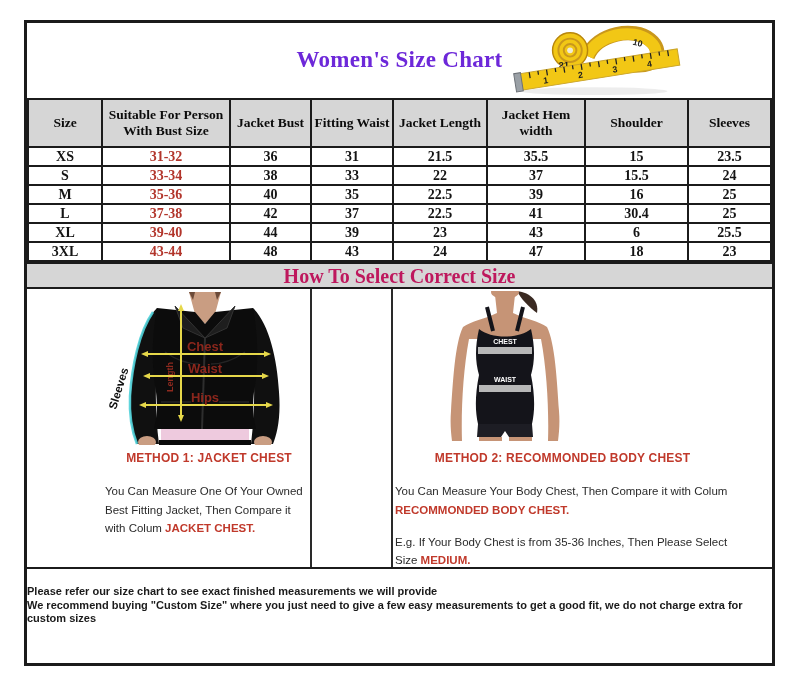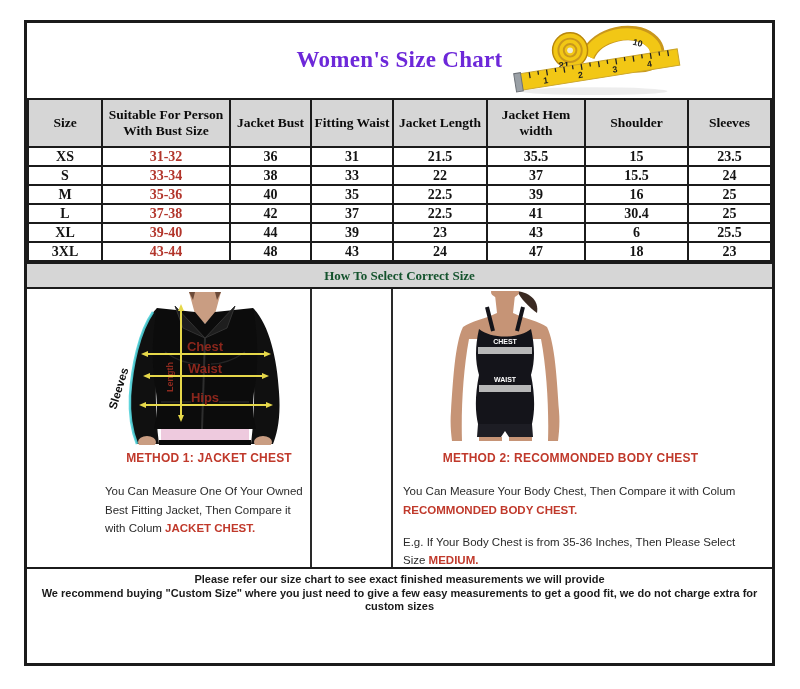--- a/index.html
+++ b/index.html
@@ -36,39 +36,39 @@
     border:2px solid var(--border-dark);
     font-family:"Liberation Serif",serif;font-weight:bold;font-size:14px;
     text-align:center;height:19px;padding:0;color:#141414;
   }
   .size-table td.red{color:var(--accent-red);}
   
   .section-bar{
     height:27px;background:var(--header-gray);
     border-top:2px solid var(--border-dark);border-bottom:2px solid var(--border-dark);
     text-align:center;font-family:"Liberation Serif",serif;font-weight:bold;
-    font-size:13px;line-height:24px;color:#14532d;
+    font-size:20px;line-height:24px;color:#be185d;
   }
   
   .howto{display:grid;grid-template-columns:283px 83px 1fr;height:278px;width:100%;}
   .howto-cell{position:relative;background:#fff;}
   .howto-mid{border-left:2px solid #2a2a2a;border-right:2px solid #2a2a2a;}
   .jacket-wrap{position:absolute;left:82px;top:3px;width:192px;height:153px;}
   .tank-wrap{position:absolute;left:24px;top:2px;width:176px;height:150px;}
   .method{position:absolute;font-size:11.5px;line-height:1.6;color:#2b2b2b;}
   .method-1{left:78px;top:160px;width:208px;}
-  .method-2{left:10px;top:160px;width:335px;}
+  .method-2{left:2px;top:160px;width:335px;}
   .method-title{font-weight:bold;font-size:12px;color:var(--method-red);margin-bottom:14px;letter-spacing:.2px;text-align:center;}
   .method p{margin:0;}
   .method .gap{margin-top:14px;}
   .hl{font-weight:bold;color:var(--method-red);}
   
   .footer{
     border-top:2px solid var(--border-dark);
-    height:44px;padding-top:4px;text-align:center;
+    height:44px;padding-top:16px;
     font-weight:bold;font-size:11px;line-height:13.5px;color:#1a1a1a;
   }
   svg text{font-family:"Liberation Sans",sans-serif;}
 </style>
 </head>
 <body>
 
 <div class="frame">
 
   <div class="title-row">

